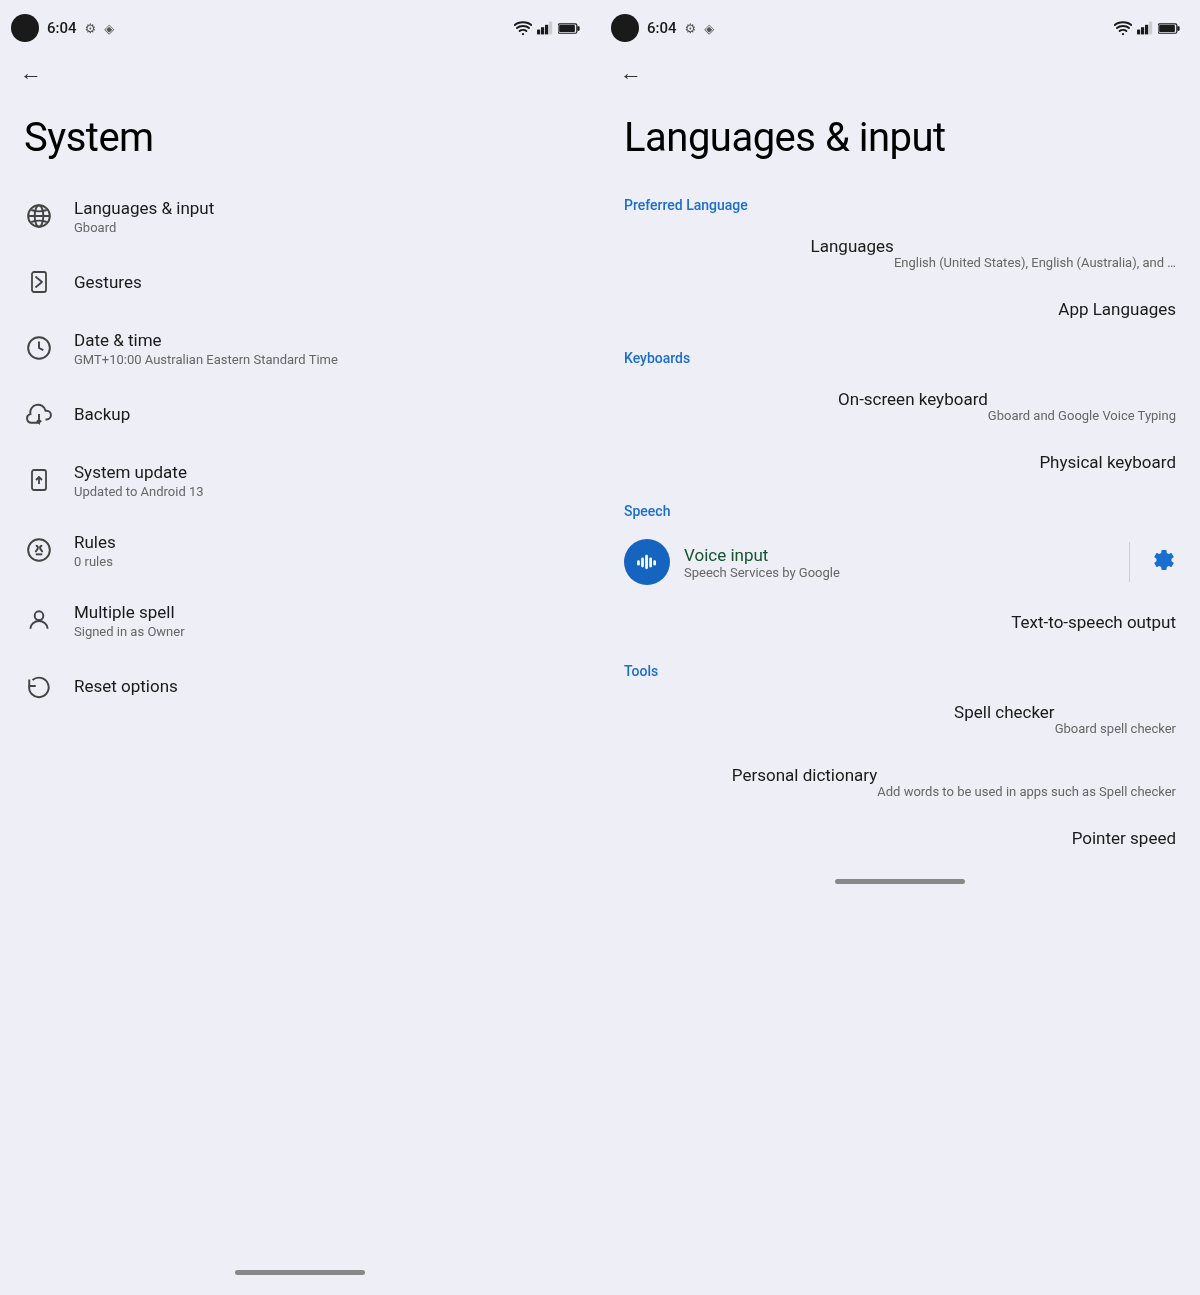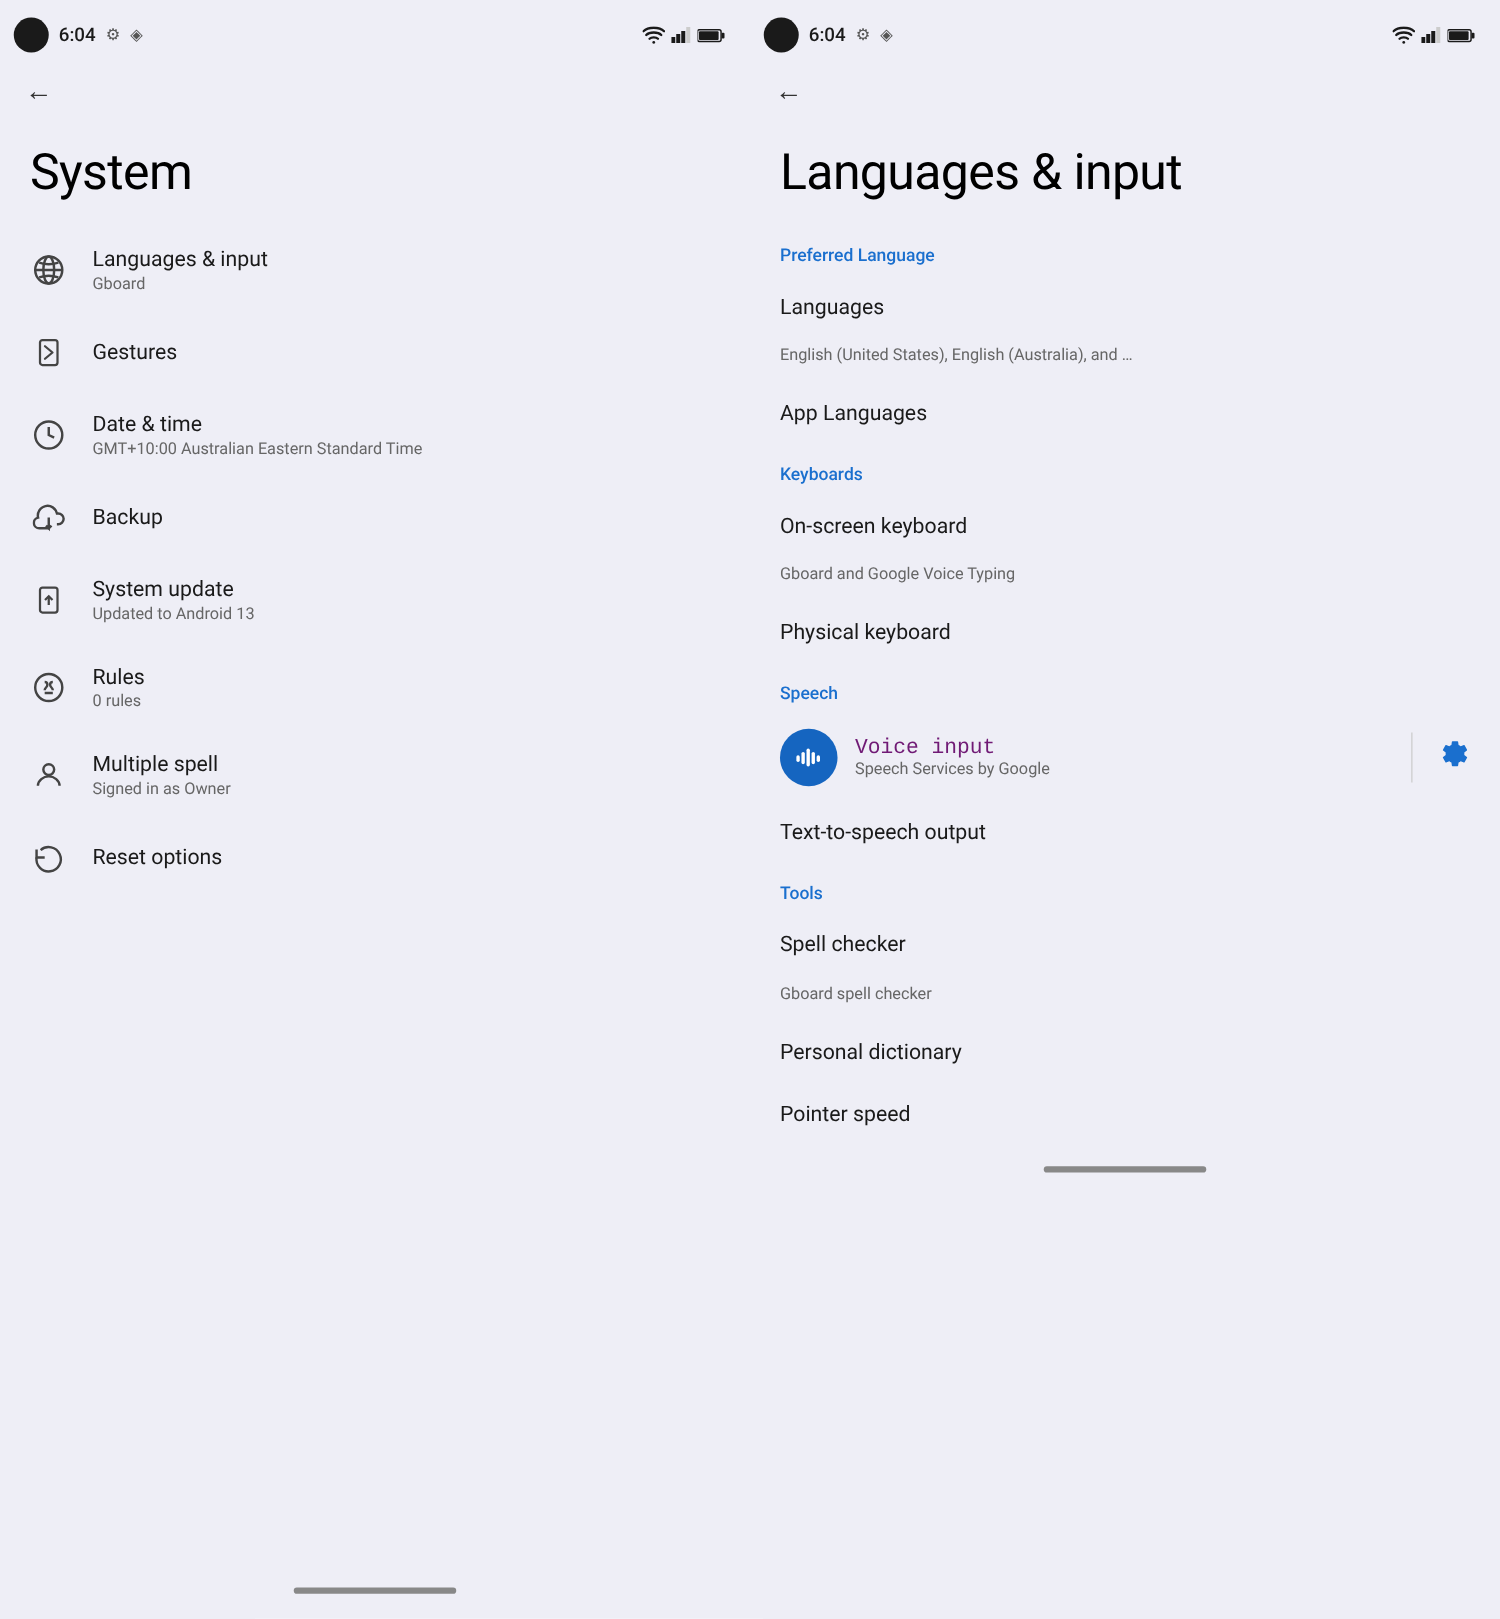--- a/index.html
+++ b/index.html
@@ -121,21 +121,21 @@
     .right-item {
       display: flex;
       align-items: center;
       padding: 14px 24px;
       cursor: pointer;
       gap: 16px;
     }
     .right-item-text {
       flex: 1;
       display: flex;
-      flex-direction: column;
+      flex-direction: row;
       justify-content: flex-end;
     }
     .right-item-title {
       font-size: 17px;
       font-weight: 400;
       color: #1a1a1a;
       line-height: 1.3;
     }
     .right-item-subtitle {
       font-size: 13px;
@@ -157,22 +157,21 @@
       display: flex;
       align-items: center;
       justify-content: center;
       flex-shrink: 0;
     }
     .voice-text {
       flex: 1;
     }
     .voice-title {
       font-size: 17px;
-      color: #701a75;
-      font-family: Liberation Mono, monospace;
+      color: #14532d;
     }
     .voice-subtitle {
       font-size: 13px;
       color: #666;
     }
     .divider-line {
       width: 1px;
       height: 40px;
       background: #ccc;
       margin: 0 8px;
@@ -444,20 +443,21 @@
     <div class="right-item">
       <div class="right-item-text">
         <span class="right-item-title">Spell checker</span>
         <span class="right-item-subtitle">Gboard spell checker</span>
       </div>
     </div>
 
     <div class="right-item">
       <div class="right-item-text">
         <span class="right-item-title">Personal dictionary</span>
+        <span class="right-item-subtitle">Add words to be used in apps such as Spell checker</span>
       </div>
     </div>
 
     <div class="right-item">
       <div class="right-item-text">
         <span class="right-item-title">Pointer speed</span>
       </div>
     </div>
   </div>
 

